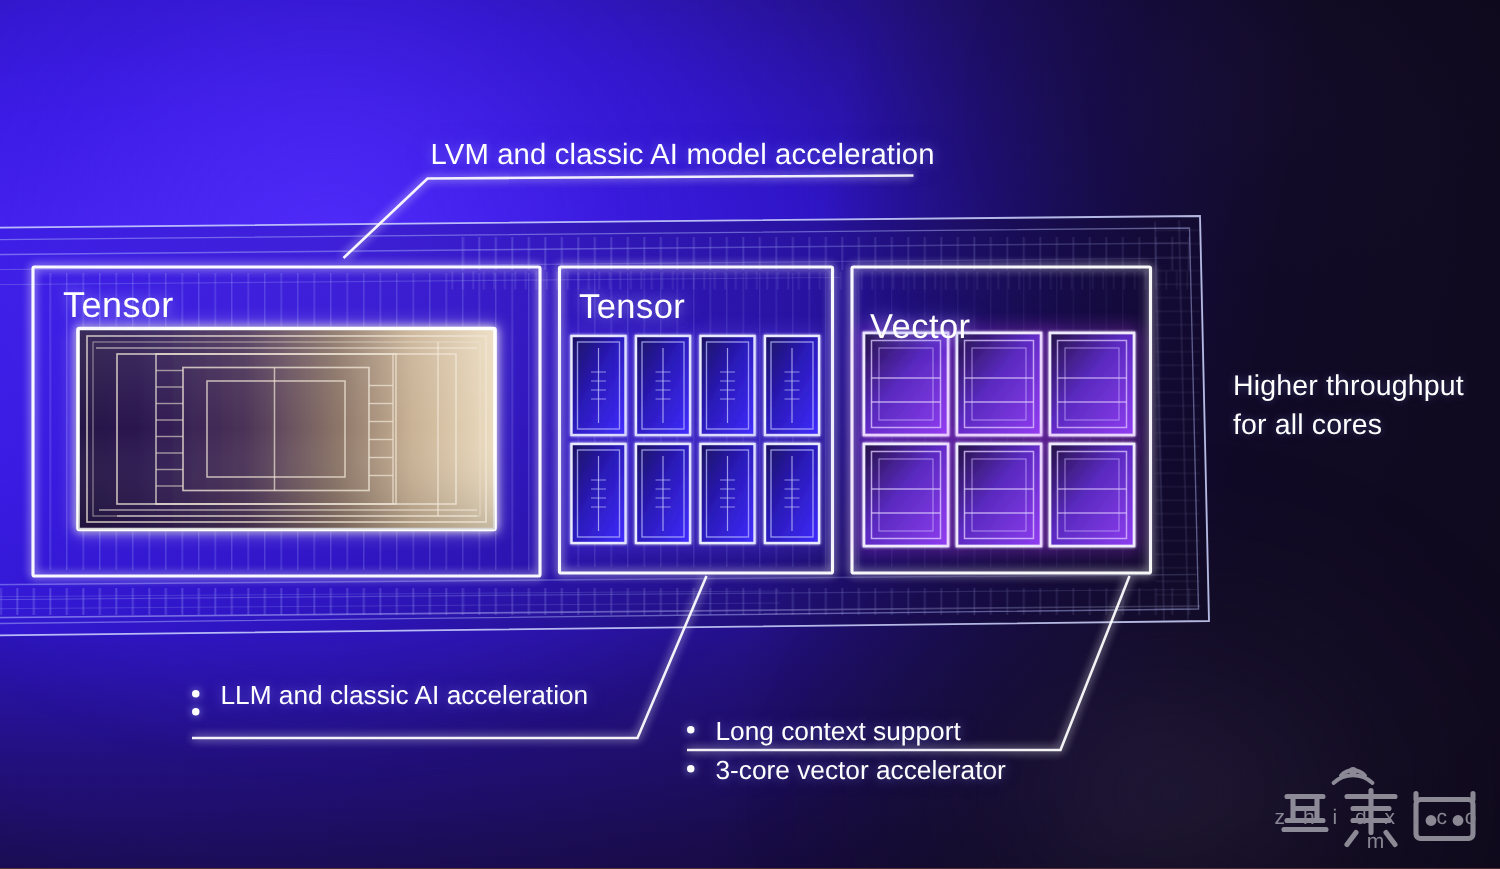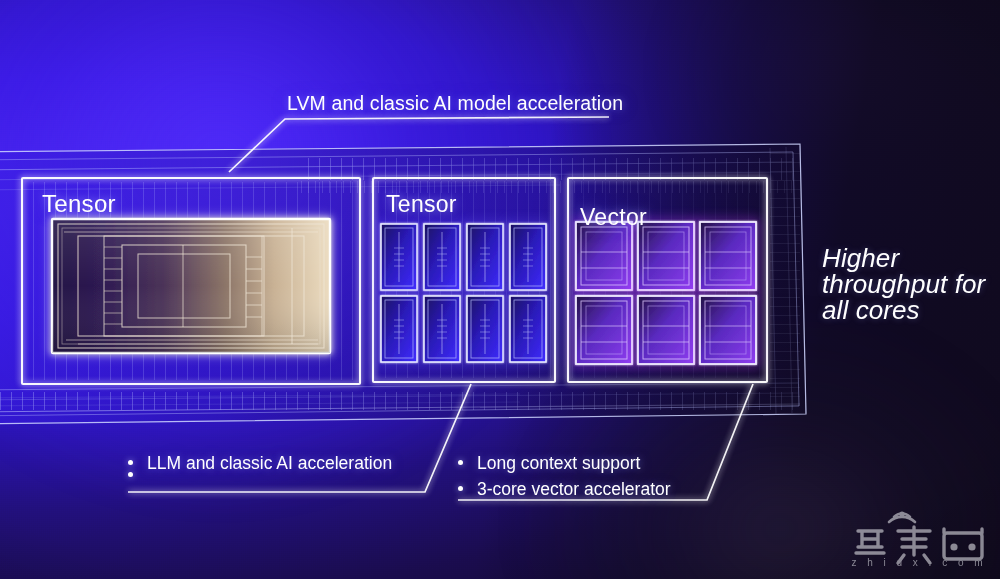--- a/index.html
+++ b/index.html
@@ -57,24 +57,23 @@
   
   .lbl{
     position:absolute;
     color:#fff;
     letter-spacing:.1px;
     text-shadow:0 0 7px rgba(160,170,255,.55), 0 0 18px rgba(90,80,220,.35);
     white-space:nowrap;
   }
   #title-lvm{left:287px;top:92px;font-size:19.5px;font-weight:500;}
   #txt-throughput{
-    left:822px;top:245px;font-size:26px;font-weight:500;line-height:26px;
+    left:822px;top:245px;font-size:19px;font-weight:500;line-height:26px;
     white-space:normal;width:175px;
     text-shadow:0 0 6px rgba(150,160,255,.35);
-    font-style:italic;
   }
 
   .blockname{
     position:absolute;color:#fff;font-size:24px;font-weight:400;letter-spacing:.3px;
     text-shadow:0 0 10px rgba(190,200,255,.7), 0 0 22px rgba(110,100,255,.45);
   }
   #name-tensor{left:42px;top:190px;}
   #name-scalar{left:386px;top:191px;font-size:23px;}
   #name-vector{left:580px;top:191px;font-size:23px;margin-top:13px;}
 
@@ -84,31 +83,31 @@
     color:#fff;font-size:17.5px;font-weight:500;line-height:26px;
     display:flex;align-items:baseline;gap:14px;white-space:nowrap;
     text-shadow:0 0 7px rgba(160,170,255,.5), 0 0 16px rgba(90,80,220,.3);
   }
   .bullets .dot{
     flex:0 0 auto;width:5px;height:5px;border-radius:50%;
     background:#fff;transform:translateY(-4px);
     box-shadow:0 0 6px rgba(180,190,255,.8);
   }
   #bul-left{left:128px;top:450px;}
-  #bul-right{left:458px;top:450px;}
+  #bul-right{left:458px;top:474px;}
 
   
   .wm{
     position:absolute;right:10px;bottom:8px;width:142px;height:66px;
     opacity:.62;
   }
   .wm svg{width:100%;height:100%;display:block;}
   .wm .wm-txt{
     position:absolute;left:0;right:0;bottom:3px;text-align:center;
-    font-size:10px;letter-spacing:4px;color:#cfcfd6;
+    font-size:14px;letter-spacing:4px;color:#cfcfd6;
     font-family:"Liberation Sans", sans-serif;
   }
 </style>
 </head>
 <body>
 
 <div id="stage">
 
   <div class="bg-base"></div>
   <div class="bg-glow-tl"></div>

